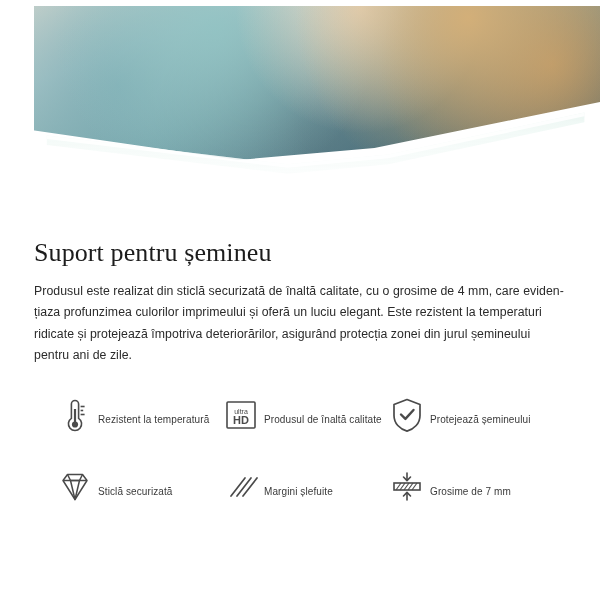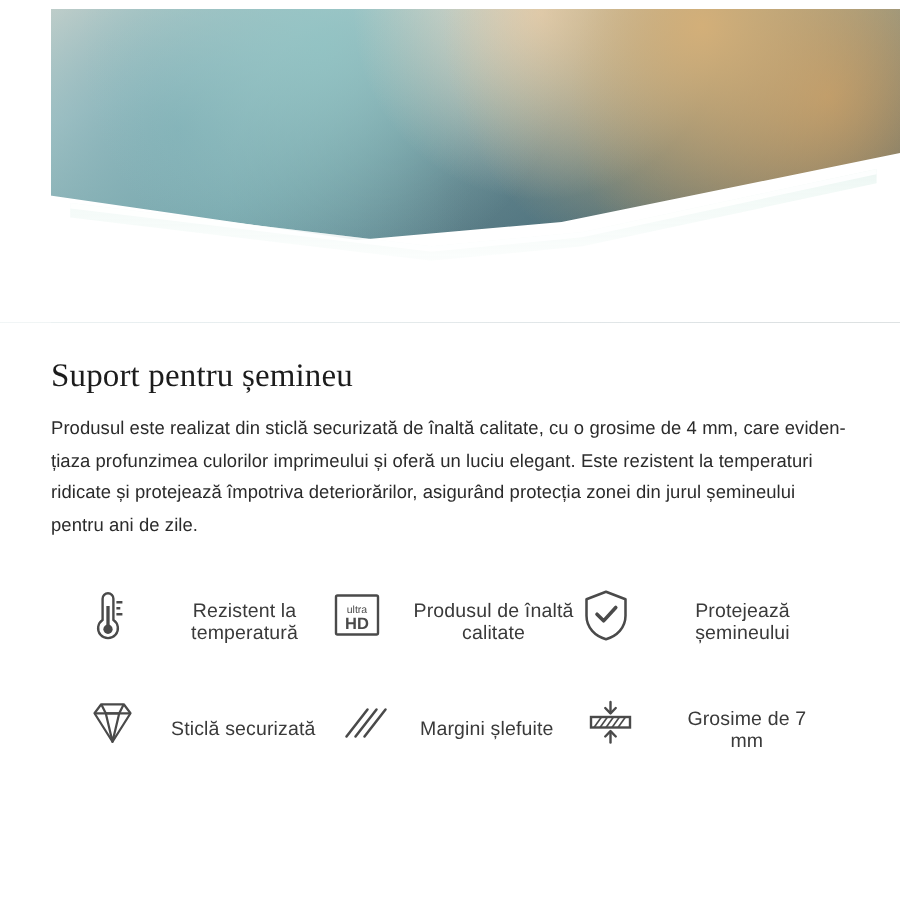--- a/index.html
+++ b/index.html
@@ -96,21 +96,21 @@
   .sparkle.s3 { right: 72px; bottom: 36px; font-size: 10px; }
 
   
   .content {
     padding: 20px 32px 0 34px;
   }
   h1.title {
     margin: 0;
     font-family: "Liberation Serif", serif;
     font-weight: 400;
-    font-size: 22px;
+    font-size: 26px;
     line-height: 1.38;
     color: #1c1c1c;
     letter-spacing: 0.1px;
   }
   h1.title .line {
     display: block;
   }
   p.body-text {
     margin: 10px 0 0 0;
     font-size: 12.3px;
@@ -136,24 +136,23 @@
   }
   .feature-icon {
     width: 46px;
     height: 46px;
     display: flex;
     align-items: center;
     justify-content: center;
     margin-bottom: 8px;
   }
   .feature-label {
-    font-size: 13px;
+    font-size: 10px;
     color: #3a3a3a;
     letter-spacing: 0.1px;
-    margin-left: 16px;
   }
   svg { display: block; }
 </style>
 </head>
 <body>
 
 <div class="page">
 
   <div class="hero">
     <div class="hero-bg"></div>

